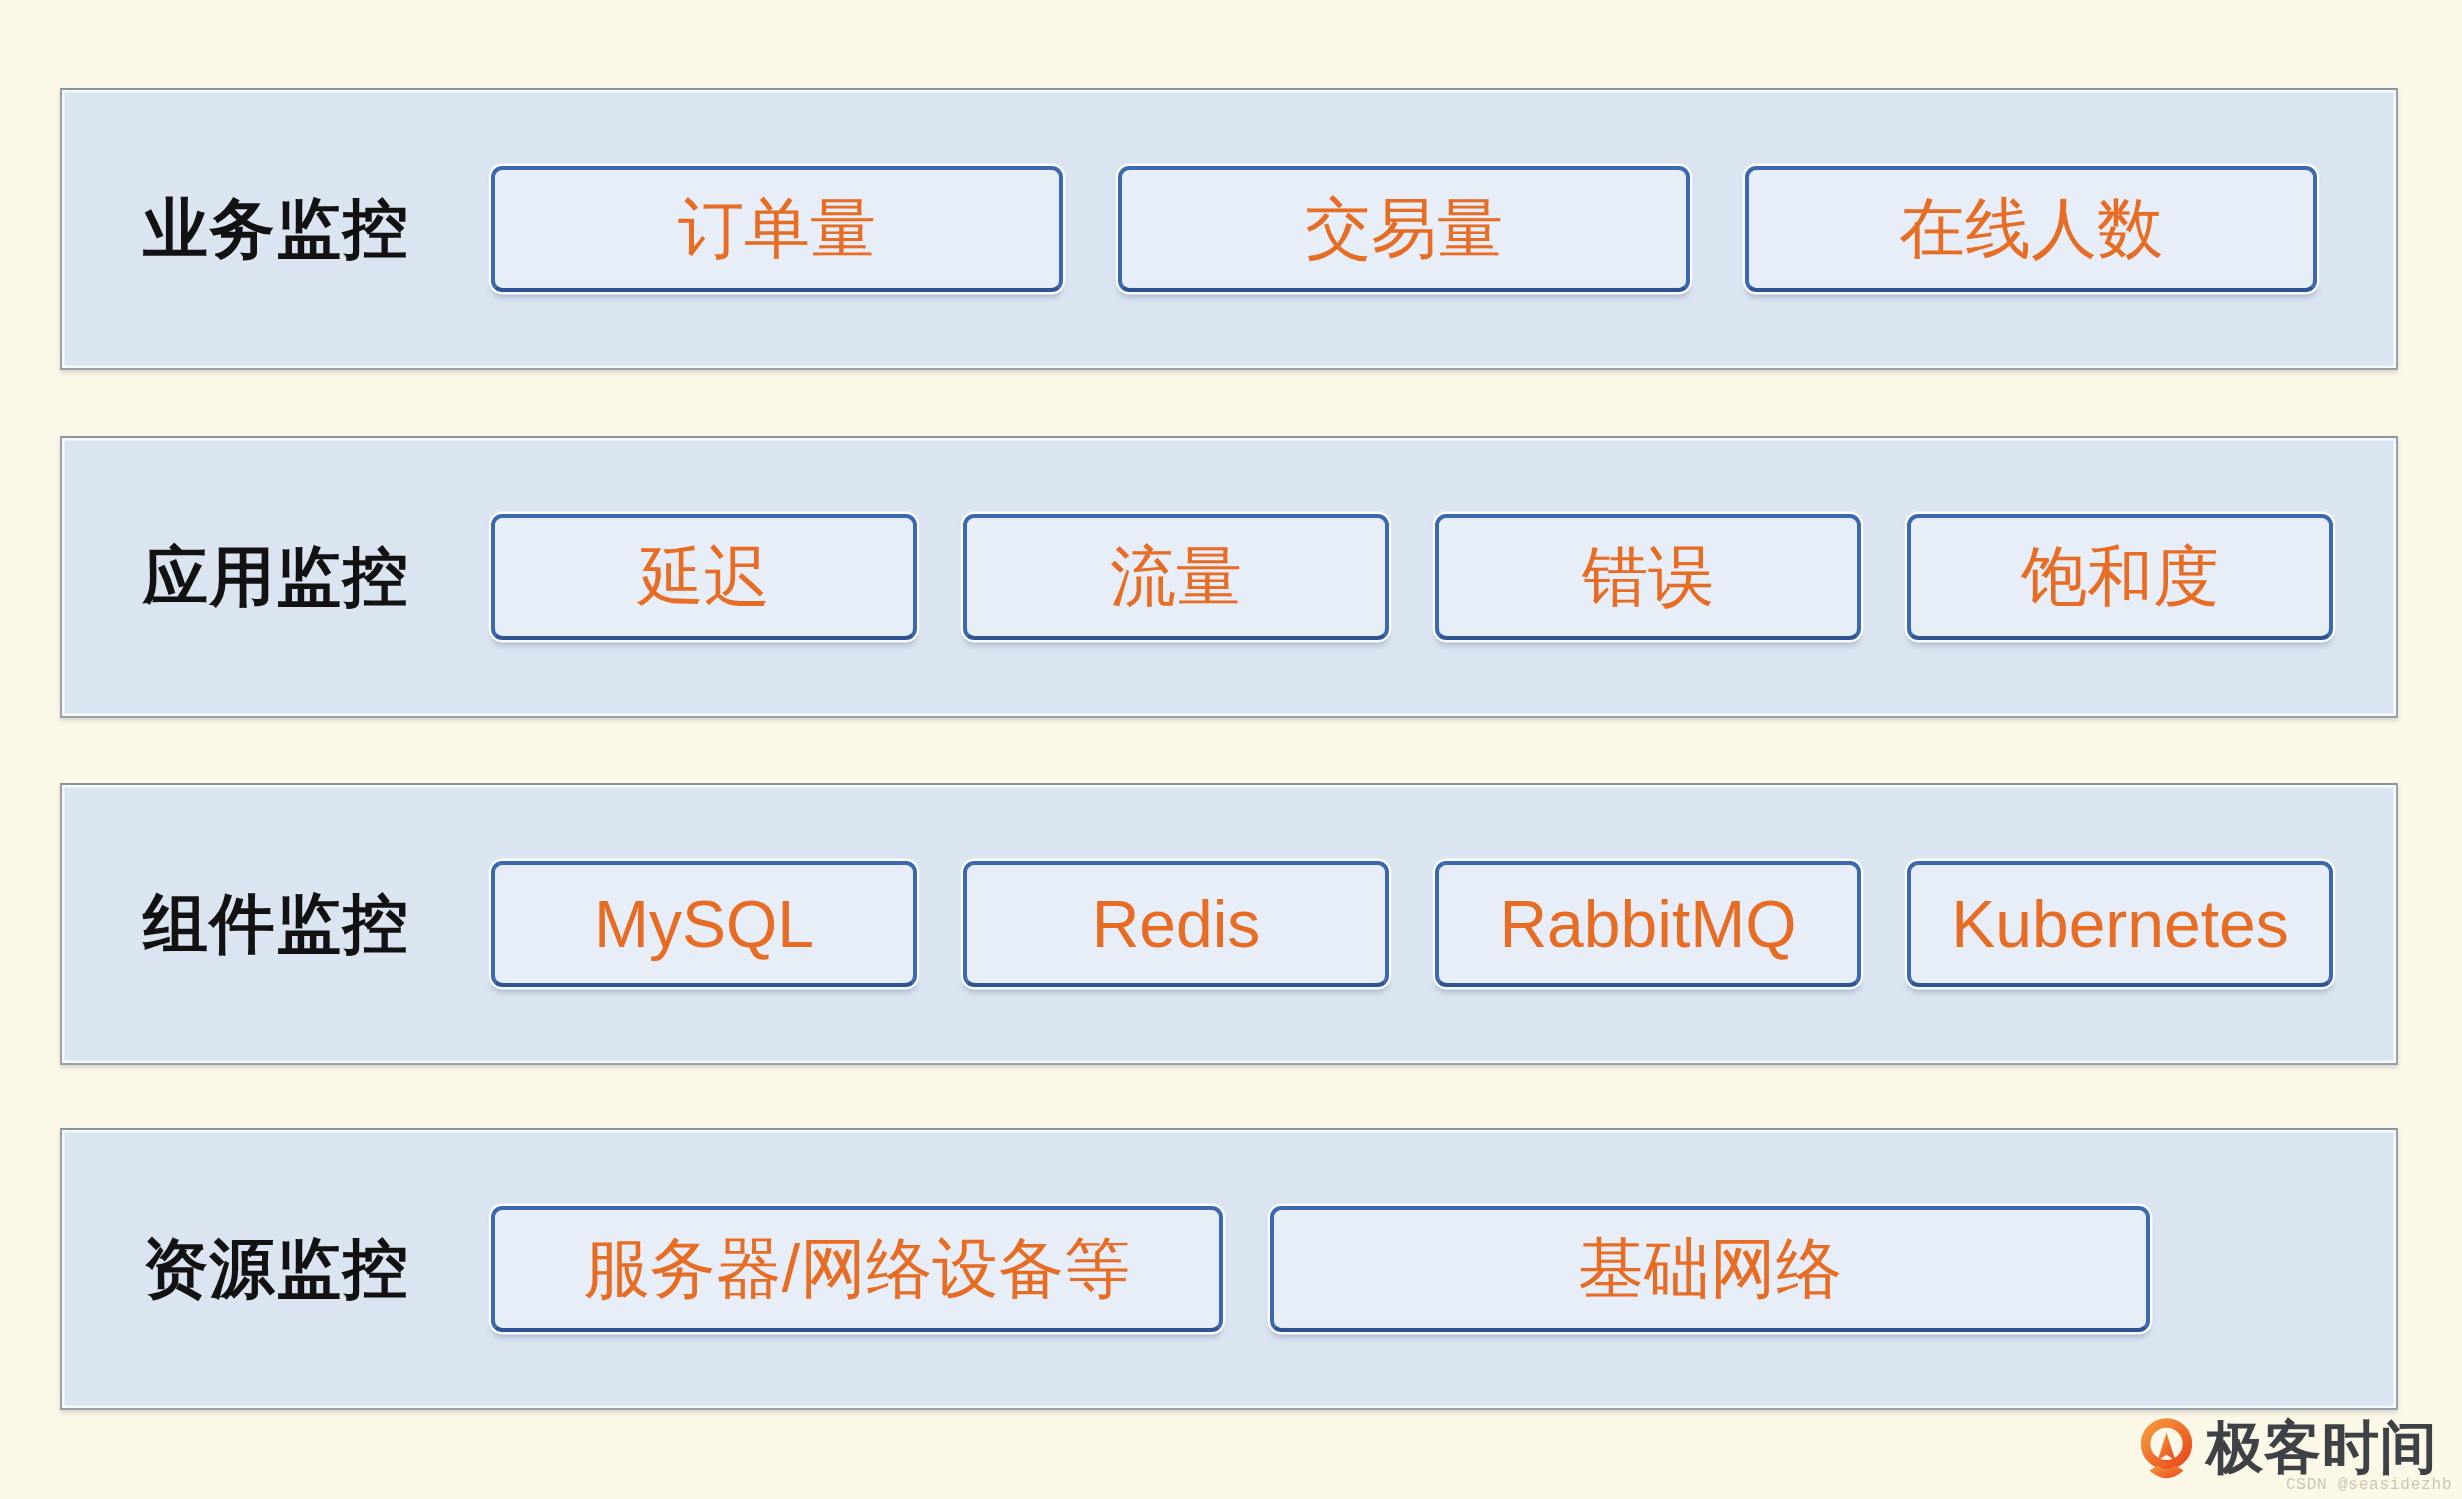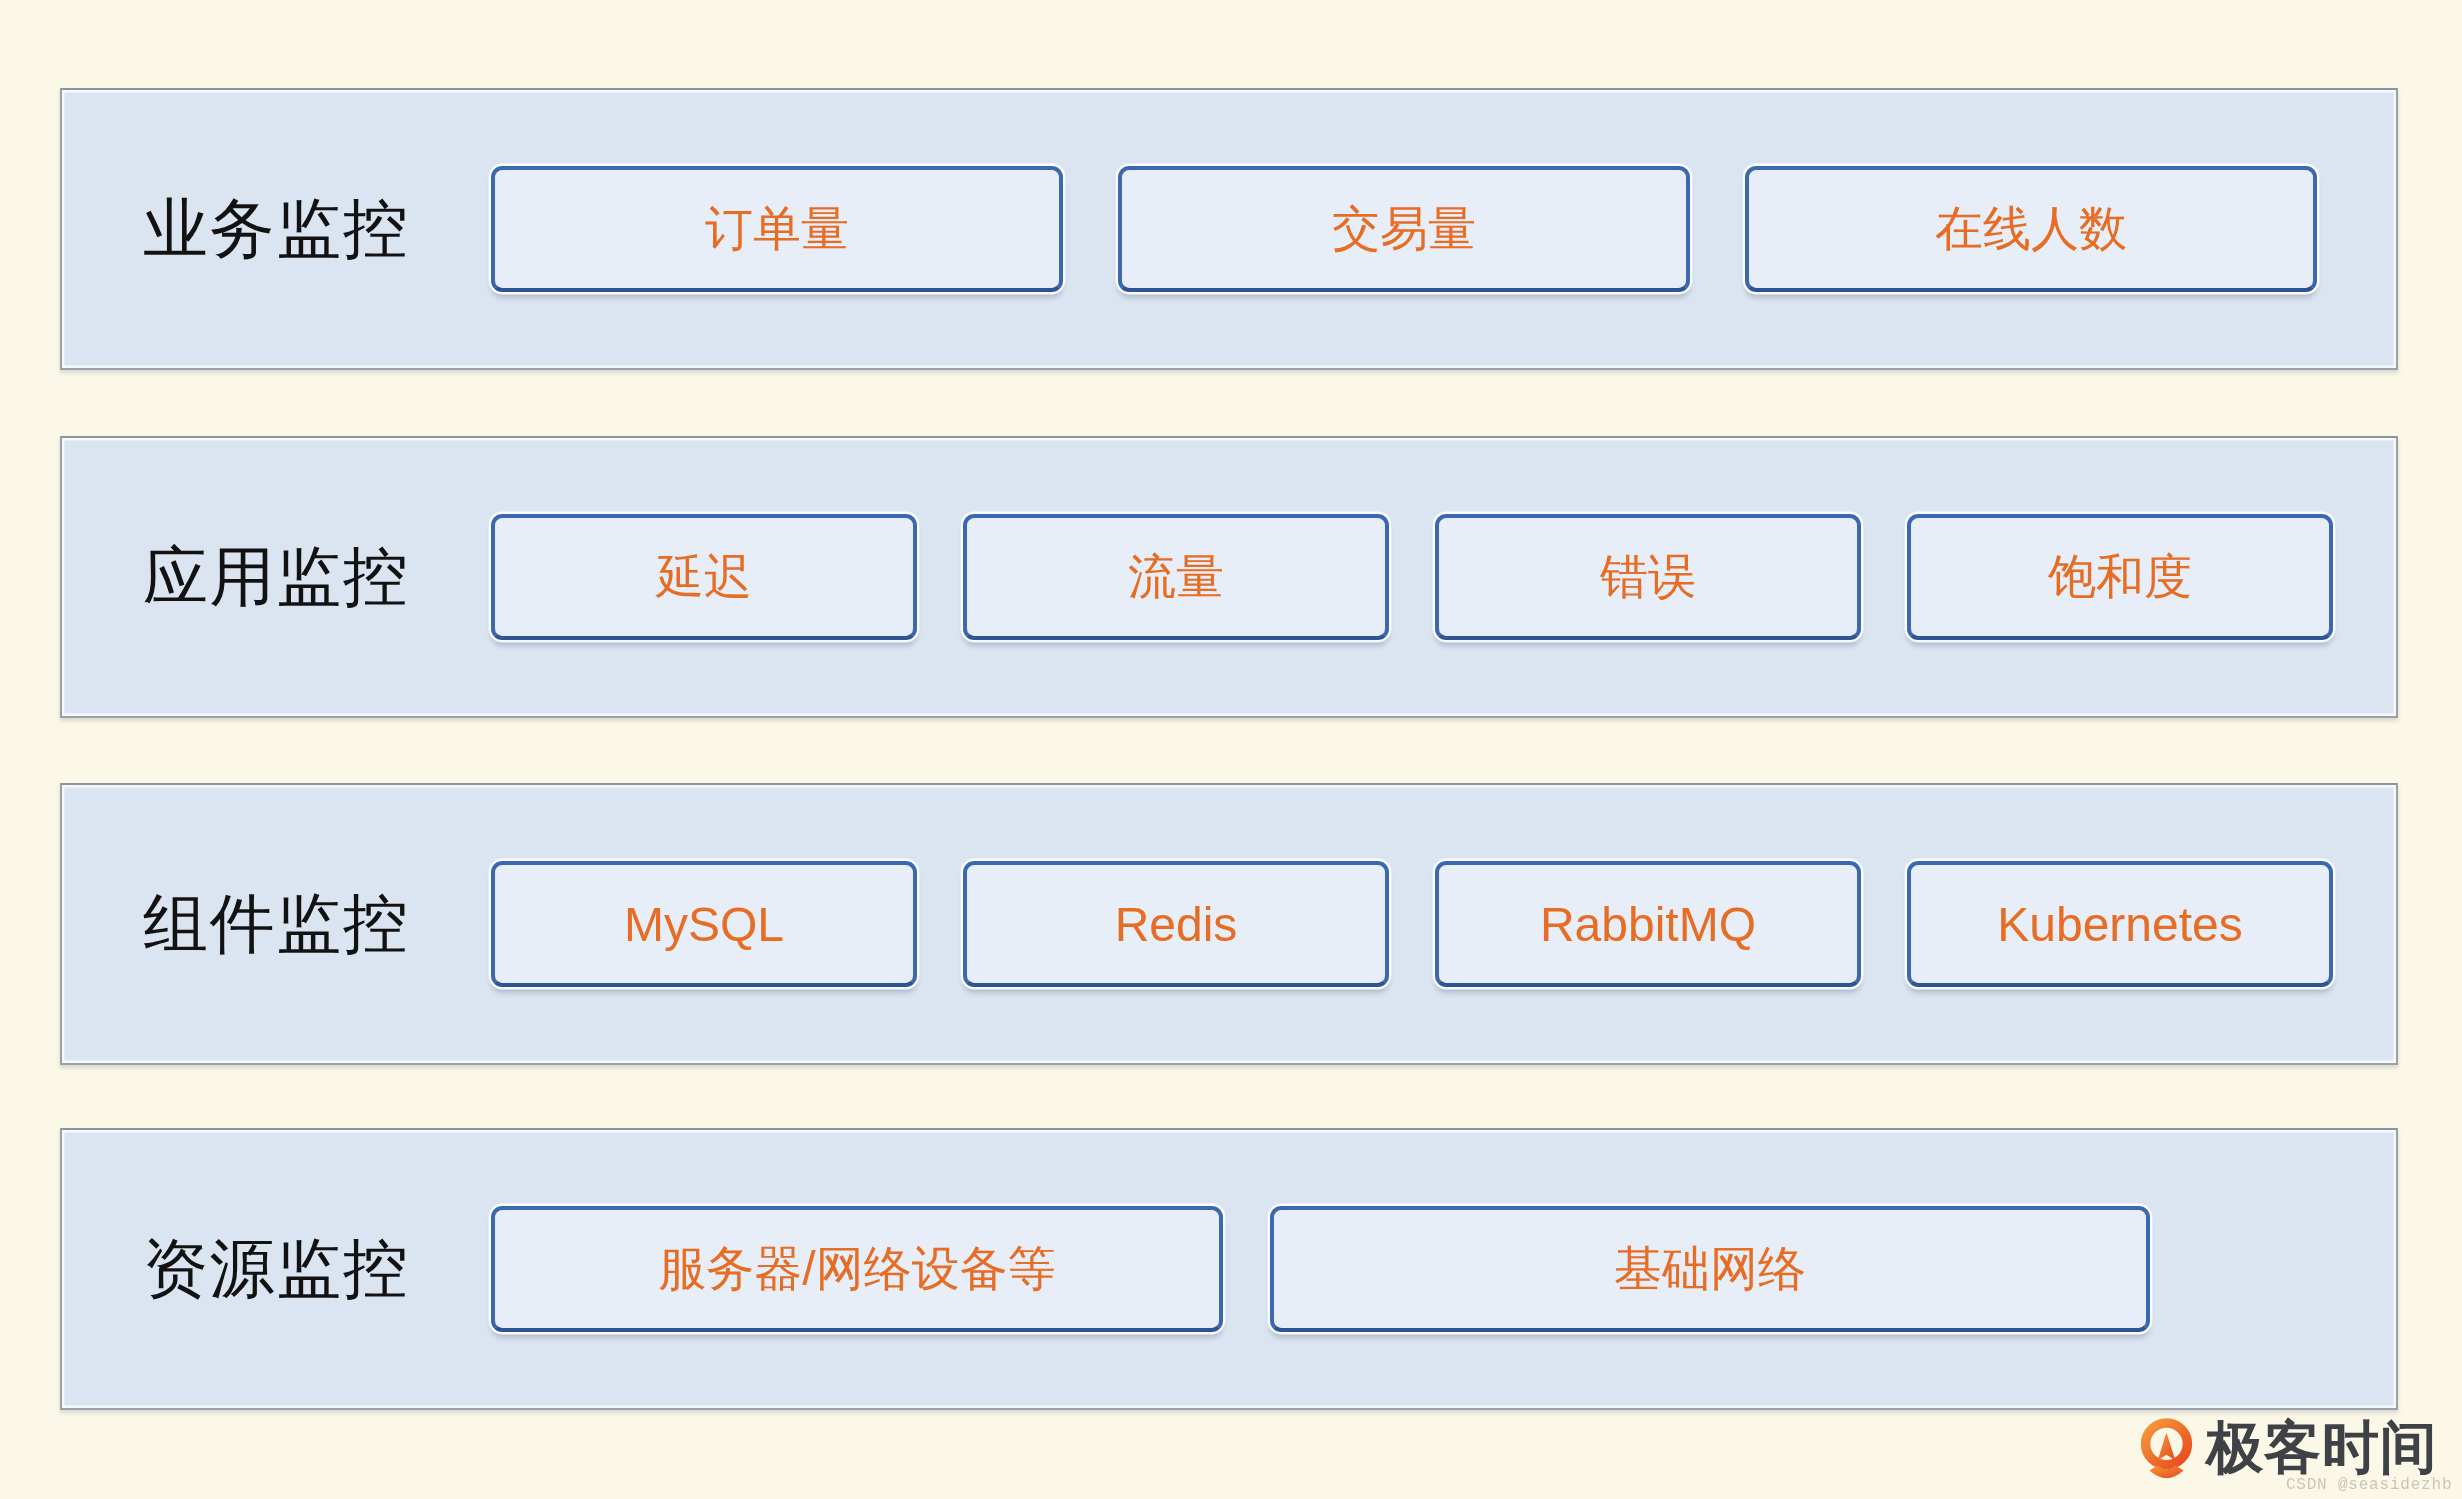--- a/index.html
+++ b/index.html
@@ -15,21 +15,21 @@
     position:absolute;left:60px;width:2338px;height:282px;
     background:#DBE5F1;
     border:2.4px solid #99A0AA;border-top-color:#8D949E;
     box-sizing:border-box;
     box-shadow:inset 0 0 0 2.4px rgba(255,255,255,.75), 0 3.2px 4px rgba(60,70,90,.18);
   }
   .band-0{top:88px}.band-1{top:436px}.band-2{top:783px}.band-3{top:1128px}
 
   .band-label{
     position:absolute;left:81px;top:50%;transform:translateY(-50%);
-    font-size:65px;font-weight:normal;color:#121212;letter-spacing:1.6px;
+    font-size:65px;font-weight:bold;color:#121212;letter-spacing:1.6px;
     white-space:nowrap;
   }
 
   .buttons{
     position:absolute;left:429px;top:50%;transform:translateY(-50%);
     display:flex;align-items:center;
   }
   .band-0 .buttons{gap:55px}
   .band-1 .buttons,.band-2 .buttons{gap:46px}
   .band-3 .buttons{gap:47px}
@@ -37,21 +37,21 @@
   .btn{
     height:126px;
     background:#E7EEF8;
     border:4.9px solid #3C68B0;border-bottom-color:#2E5493;
     border-radius:11.3px;
     box-sizing:border-box;
     box-shadow:0 0 0 2.4px rgba(255,255,255,.9), 0 5.7px 4.9px rgba(100,118,150,.35);
     display:flex;align-items:center;justify-content:center;
   }
   .btn span{
-    font-size:48px;color:#E76C24;white-space:nowrap;
+    font-size:66px;color:#E76C24;white-space:nowrap;
   }
   .band-0 .btn{width:572px}
   .band-1 .btn,.band-2 .btn{width:426px}
   .band-3 .btn:nth-child(1){width:732px}
   .band-3 .btn:nth-child(2){width:880px}
 
   .footer-logo{
     position:absolute;left:2138px;top:1410px;
     display:flex;align-items:center;gap:11.3px;
   }

